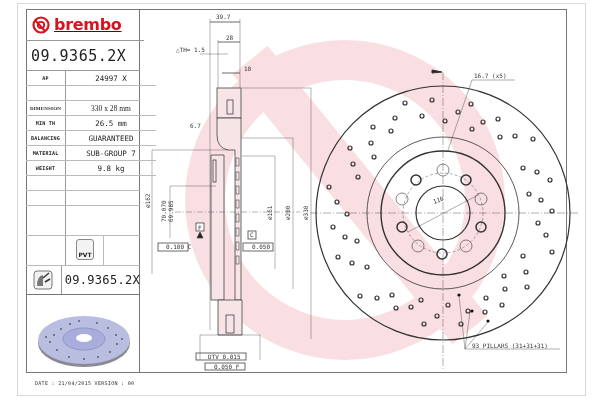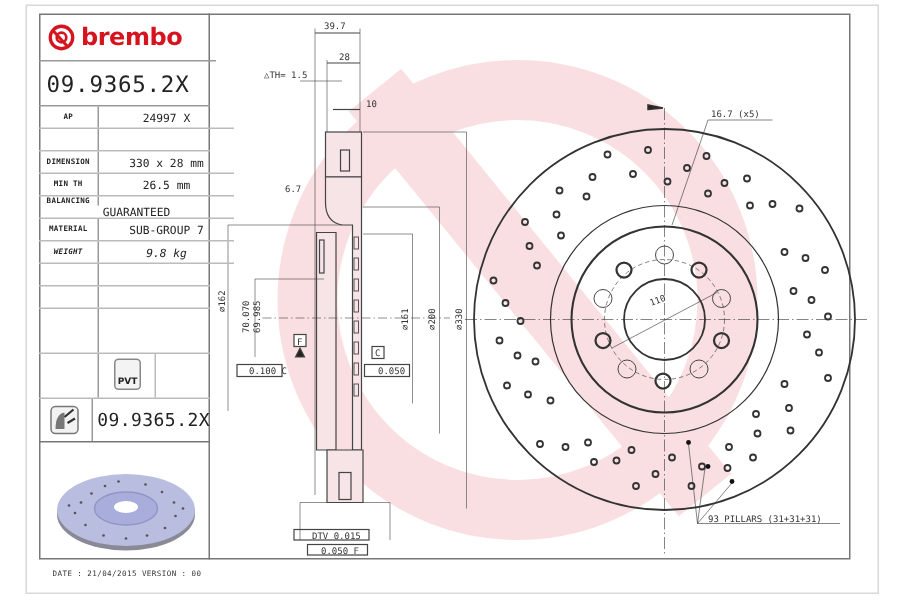--- a/index.html
+++ b/index.html
@@ -1,21 +1,21 @@
 <!DOCTYPE html>
 <html><head>
 <meta charset="utf-8">
 <style>
   * { box-sizing: border-box; margin: 0; padding: 0; }
   html, body { width: 600px; height: 400px; background: #ffffff; overflow: hidden; }
   body { position: relative; font-family: "DejaVu Sans Mono", "Liberation Mono", monospace; color: #222; }
   .outer-frame { position: absolute; left: 17px; top: 3px; width: 569px; height: 393px; border: 1px solid #d8d8d8; }
   .sheet { position: absolute; left: 26px; top: 9px; width: 541px; height: 364px; border: 1.5px solid #777; }
   .left-panel { position: absolute; left: 26px; top: 9px; width: 97px; height: 364px; border-right: 1.5px solid #777; }
-  .logo-cell { position: absolute; left: 0; top: 0; width: 118px; height: 32px; border-bottom: 1px solid #999; display: flex; align-items: center; padding-left: 6px; }
+  .logo-cell { position: absolute; left: 0; top: 0; width: 118px; height: 32px; border-bottom: 1px solid #999; display: flex; align-items: center; padding-left: 6px; text-decoration: underline; }
   .logo-text { color: #d6141f; font-family: "DejaVu Sans", sans-serif; font-weight: bold; font-size: 16px; margin-left: 4px; letter-spacing: -0.3px; }
   .part-no { position: absolute; left: 0; top: 32px; width: 114px; height: 30px; border-bottom: 1px solid #999; font-size: 15px; display:flex; align-items:center; padding-left: 5px; letter-spacing: 0.5px; }
   .spec-row { position: absolute; left: 0; width: 130px; height: 15px; border-bottom: 1px solid #bbb; font-size: 6px; display: flex; }
   .spec-row .lbl { width: 40px; border-right: 1px solid #999; display:flex; align-items:center; justify-content:center; font-size: 5px; font-weight:bold; letter-spacing: 0.2px; }
   .spec-row .val { flex:1; display:flex; align-items:center; justify-content:center; font-size: 7.5px; }
   .blank-row { position: absolute; left: 0; width: 114px; border-bottom: 1px solid #bbb; display:flex; }
   .blank-row .lbl { width: 40px; border-right: 1px solid #999; height: 100%; }
   .blank-row .mid { width: 38px; border-right: 1px solid #bbb; height: 100%; }
   .pvt-icon { position: absolute; left: 46px; top: 3px; width: 18px; height: 21px; border: 1px solid #888; border-radius: 3px; background: #f3f3f3; font-size: 6px; font-weight: bold; display:flex; align-items:flex-end; justify-content:center; padding-bottom: 1px; font-family: "DejaVu Sans", sans-serif; }
   .part-row2 { position: absolute; left: 0; width: 114px; height: 29px; border-bottom: 1.5px solid #777; display: flex; }
@@ -230,37 +230,37 @@
   </div>
   <div class="part-no">09.9365.2X</div>
 
   <div class="spec-row" style="top:62px;">
     <span class="lbl">AP</span>
     <span class="val">24997 X</span>
   </div>
   <div class="blank-row" style="top:77px;height:15px;">
       <span class="lbl"></span>
     </div>
-  <div class="spec-row" style="top:92px;">
+  <div class="spec-row" style="top:92px;font-family:Liberation Serif, serif;">
     <span class="lbl">DIMENSION</span>
     <span class="val">330 x 28 mm</span>
   </div>
   <div class="spec-row" style="top:107px;justify-content:center;">
     <span class="lbl">MIN TH</span>
     <span class="val">26.5 mm</span>
   </div>
-  <div class="spec-row" style="top:122px;flex-direction:column;">
+  <div class="spec-row" style="top:122px;">
     <span class="lbl">BALANCING</span>
     <span class="val">GUARANTEED</span>
   </div>
   <div class="spec-row" style="top:137px;">
     <span class="lbl">MATERIAL</span>
     <span class="val">SUB-GROUP 7</span>
   </div>
-  <div class="spec-row" style="top:152px;font-style:italic;">
+  <div class="spec-row" style="top:152px;">
     <span class="lbl">WEIGHT</span>
     <span class="val">9.8 kg</span>
   </div>
   <div class="blank-row" style="top:167px;height:15px;">
       <span class="lbl"></span>
     </div>
   <div class="blank-row" style="top:182px;height:15px;">
       <span class="lbl"></span>
     </div>
   <div class="blank-row" style="top:197px;height:30px;">

